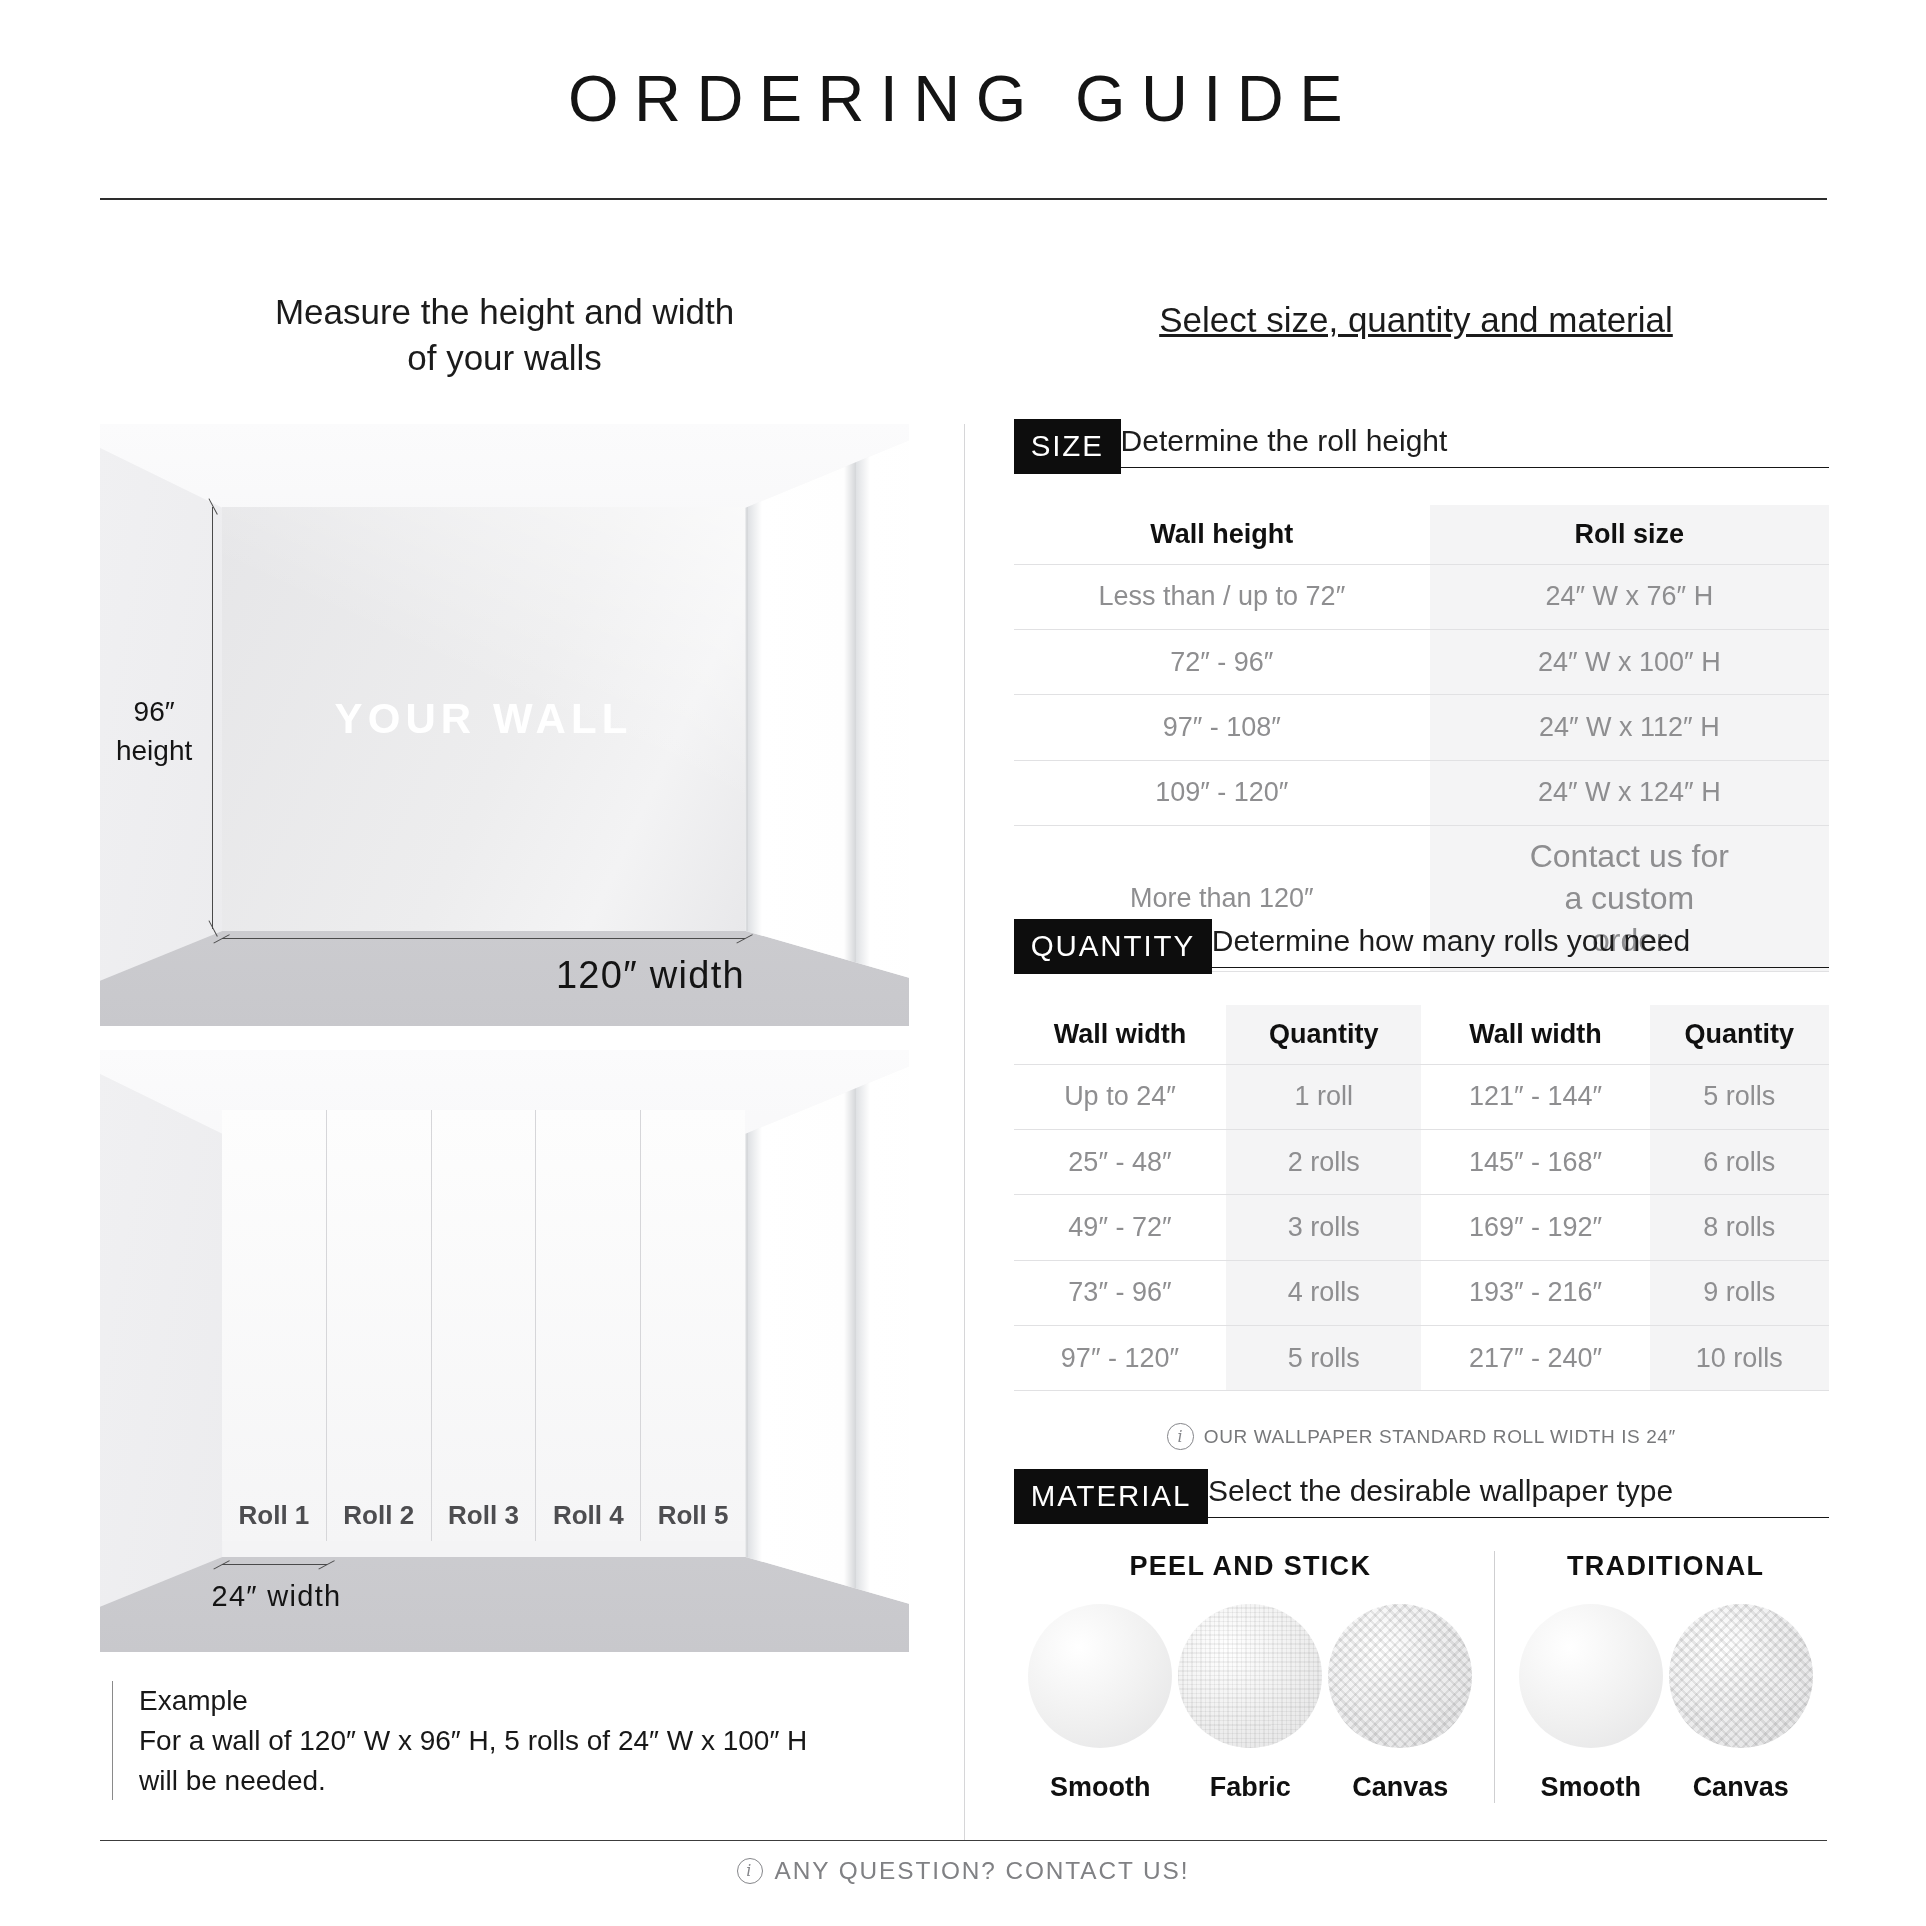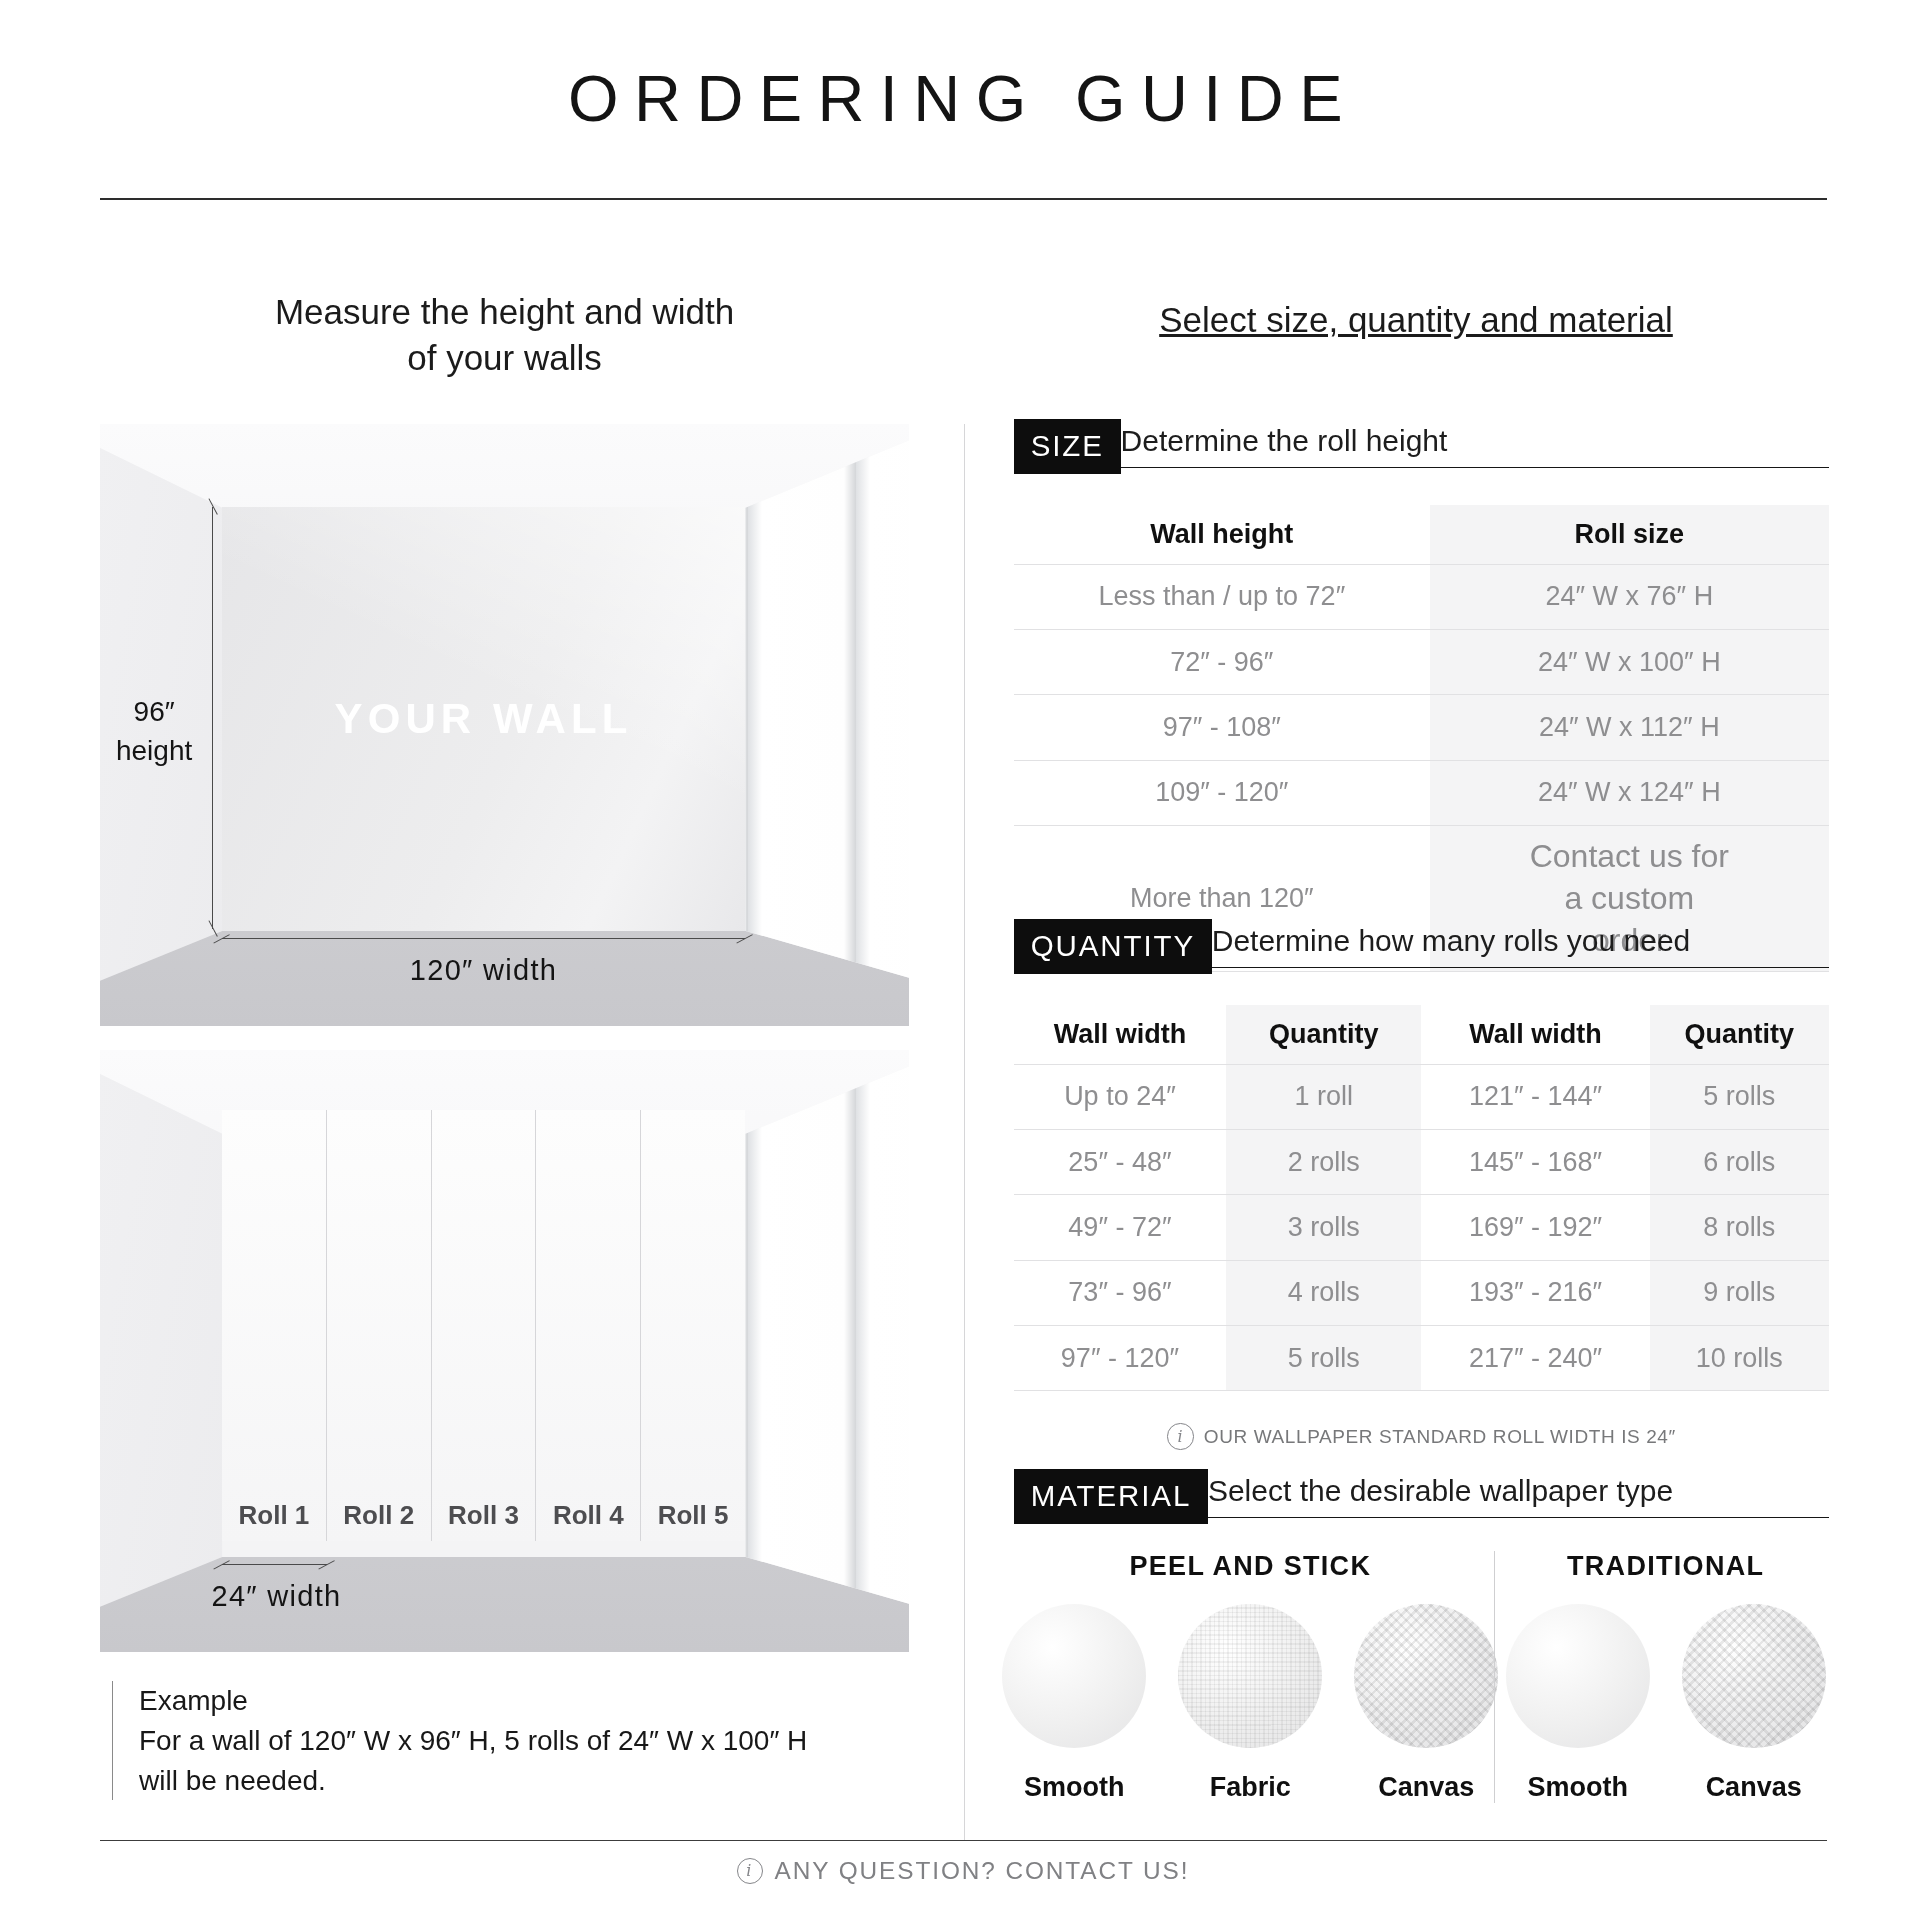--- a/index.html
+++ b/index.html
@@ -42,22 +42,22 @@
         background:#4a4a4a;transform:rotate(62deg);}
   .dim-v::before{top:-0.6px;} .dim-v::after{bottom:-0.6px;}
   .dim-h{position:absolute;top:514px;height:1.3px;background:#4a4a4a;}
   .dim-h::before,.dim-h::after{content:"";position:absolute;top:-8.3px;width:1.3px;height:18px;
         background:#4a4a4a;transform:rotate(62deg);}
   .dim-h::before{left:-0.6px;} .dim-h::after{right:-0.6px;}
   #dim-120{left:122px;width:523px;}
   #dim-24{left:122px;width:105px;}
   .height-label{position:absolute;left:2.6px;top:268px;width:103px;text-align:center;
         font-size:28px;line-height:1.4;color:#141414;}
-  .width-label{position:absolute;left:122px;top:530px;width:523px;text-align:center;
-        font-size:29px;color:#141414;letter-spacing:1.3px;}
+  .width-label{position:absolute;left:122px;top:530px;width:523px;text-align:right;
+        font-size:38px;color:#141414;letter-spacing:1.3px;}
   .width24-label{position:absolute;left:90px;top:530px;width:173px;text-align:center;
         font-size:29px;color:#141414;letter-spacing:1.3px;}
 
   
   .rolls{position:absolute;left:122px;top:60px;width:523px;height:431px;display:flex;
          box-shadow:inset 0 14px 22px rgba(0,0,0,.06);font-weight:bold;}
   .roll{flex:1;background:linear-gradient(180deg,#fdfdfd,#f5f5f6);border-right:1.3px solid #d6d6d9;
         display:flex;align-items:flex-end;justify-content:center;padding-bottom:10.3px;
         font-size:26px;color:#4d4d50;}
   .roll:last-child{border-right:none;}
@@ -92,21 +92,21 @@
   .info-icon{display:inline-flex;align-items:center;justify-content:center;flex:0 0 auto;
         width:24.4px;height:24.4px;border:1.9px solid #85868a;border-radius:50%;
         font-family:"DejaVu Serif",serif;font-style:italic;font-size:16px;color:#85868a;}
 
   
   .material-body{display:flex;margin-top:33px;}
   .mat-group{display:flex;flex-direction:column;align-items:center;}
   .mat-group.left{width:58%;} .mat-group.right{width:40%;}
   .mat-divider{width:0.6px;background:#cfcfd1;align-self:stretch;margin:0 7.7px;}
   .mat-title{font-size:27px;font-weight:700;letter-spacing:1.3px;color:#101010;}
-  .swatch-row{display:flex;gap:32px;margin-top:22px;align-items:flex-end;}
+  .swatch-row{display:flex;gap:6px;margin-top:22px;align-items:flex-end;}
   .swatch{display:flex;flex-direction:column;align-items:center;gap:24.4px;}
   .circle{width:144px;height:144px;border-radius:50%;}
   .circle.smooth{background:radial-gradient(circle at 35% 30%,#ffffff 0%,#f0f0f0 55%,#e3e3e4 100%);}
   .circle.fabric{background:
       repeating-linear-gradient(0deg,rgba(0,0,0,.05) 0 1.3px,transparent 1.3px 4.5px),
       repeating-linear-gradient(90deg,rgba(0,0,0,.05) 0 1.3px,transparent 1.3px 4.5px),
       radial-gradient(circle at 35% 30%,#ffffff 0%,#efefef 55%,#e2e2e3 100%);}
   .circle.canvas{background:
       repeating-linear-gradient(45deg,rgba(0,0,0,.08) 0 2.6px,transparent 2.6px 7px),
       repeating-linear-gradient(-45deg,rgba(0,0,0,.08) 0 2.6px,transparent 2.6px 7px),

